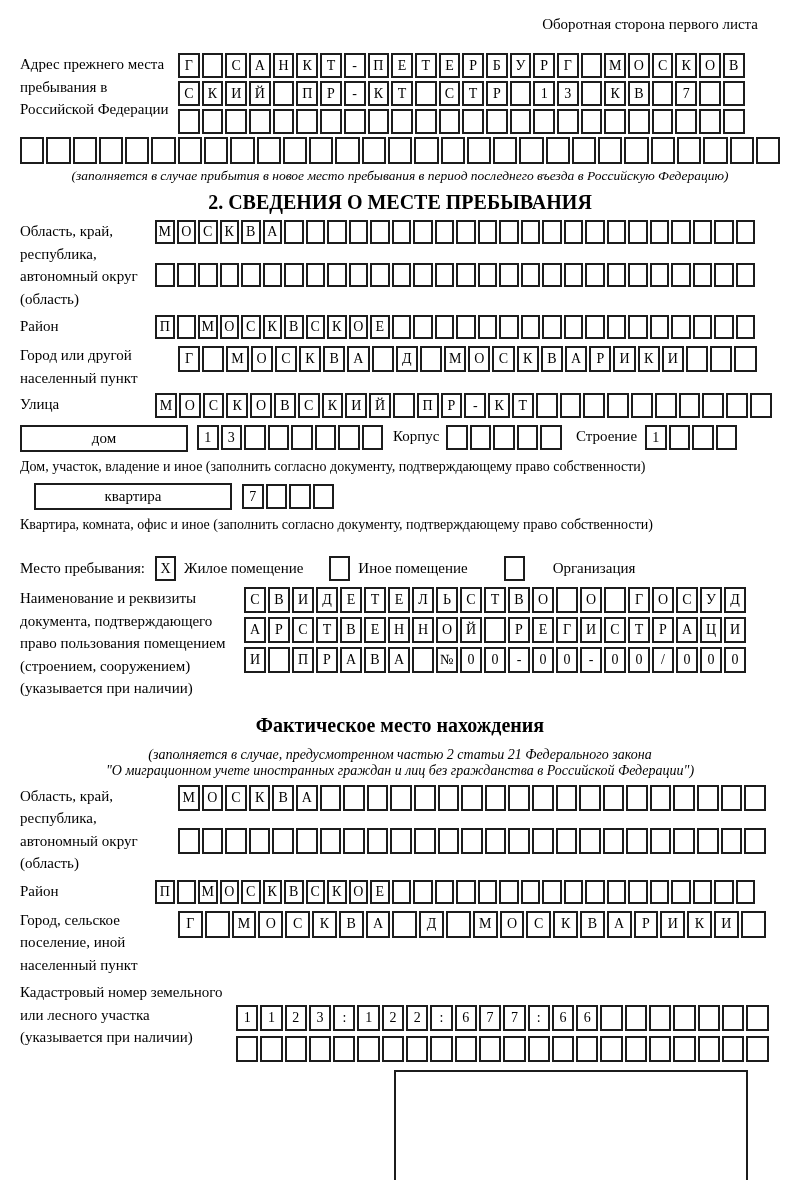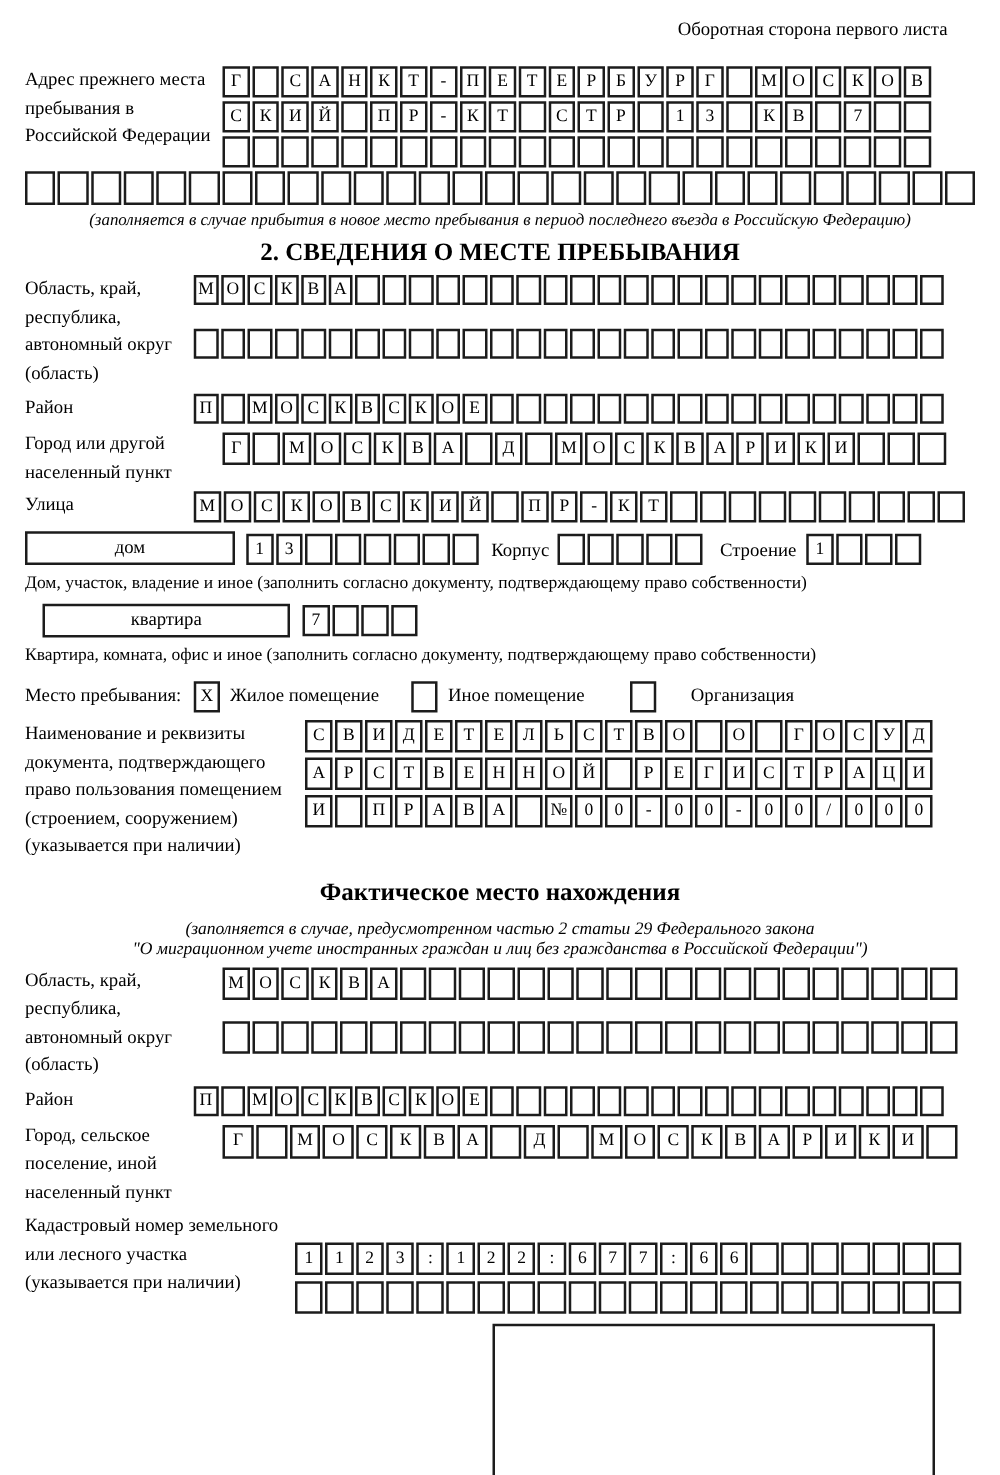--- a/index.html
+++ b/index.html
@@ -313,21 +313,21 @@
         <span class="cell"></span>
         <span class="cell"></span>
         <span class="cell"></span>
         <span class="cell"></span>
         <span class="cell"></span>
         <span class="cell"></span>
         <span class="cell"></span>
       </div>
   </div>
 
-  <div class="frow" style="margin-top:7px;align-items:flex-end;">
+  <div class="frow" style="margin-top:7px;align-items:flex-start;">
     <div class="wbox" style="width:168px;flex:none;">дом</div>
     <div class="cells" style="--cw:21.5px;margin-left:9px;">
         <span class="cell">1</span>
         <span class="cell">3</span>
         <span class="cell"></span>
         <span class="cell"></span>
         <span class="cell"></span>
         <span class="cell"></span>
         <span class="cell"></span>
         <span class="cell"></span>
@@ -354,21 +354,21 @@
     <div class="wbox" style="width:198px;flex:none;margin-left:14px;">квартира</div>
     <div class="cells" style="--cw:21.5px;margin-left:10px;">
         <span class="cell">7</span>
         <span class="cell"></span>
         <span class="cell"></span>
         <span class="cell"></span>
       </div>
   </div>
   <div class="lbl" style="font-size:14px;margin-top:4px;">Квартира, комната, офис и иное (заполнить согласно документу, подтверждающему право собственности)</div>
 
-  <div class="frow" style="margin-top:10px;align-items:center;font-family:Liberation Serif, serif;">
+  <div class="frow" style="margin-top:21px;align-items:center;font-family:Liberation Serif, serif;">
     <div class="lbl">Место пребывания:</div>
     <div class="chkbox" style="margin-left:10px;">X</div>
     <div class="lbl" style="margin-left:8px;">Жилое помещение</div>
     <div class="chkbox" style="margin-left:26px;"></div>
     <div class="lbl" style="margin-left:8px;">Иное помещение</div>
     <div class="chkbox" style="margin-left:36px;"></div>
     <div class="lbl" style="margin-left:28px;">Организация</div>
   </div>
 
   <div class="frow" style="margin-top:6px;">
@@ -440,21 +440,21 @@
           <span class="cell">0</span>
           <span class="cell">/</span>
           <span class="cell">0</span>
           <span class="cell">0</span>
           <span class="cell">0</span>
         </div>
     </div>
   </div>
 
   <div class="sect-title" style="margin-top:14px;">Фактическое место нахождения</div>
-  <div class="note" style="margin-top:10px;font-size:14px;">(заполняется в случае, предусмотренном частью 2 статьи 29 Федерального закона</div>
+  <div class="note" style="margin-top:10px;font-size:14px;">(заполняется в случае, предусмотренном частью 2 статьи 21 Федерального закона</div>
   <div class="note" style="font-size:14px;">"О миграционном учете иностранных граждан и лиц без гражданства в Российской Федерации")</div>
 
   <div class="frow" style="margin-top:6px;">
     <div class="lbl" style="width:158px;flex:none;">Область, край, республика, автономный округ (область)</div>
     <div class="rows">
       <div class="cells" style="--cw:21.6px;--ch:26px;">
           <span class="cell">М</span>
           <span class="cell">О</span>
           <span class="cell">С</span>
           <span class="cell">К</span>

